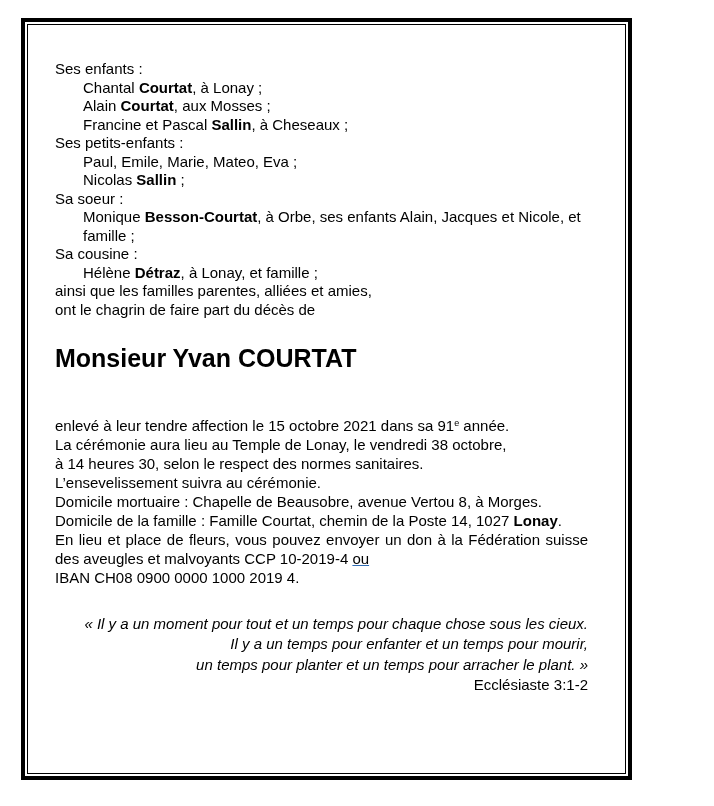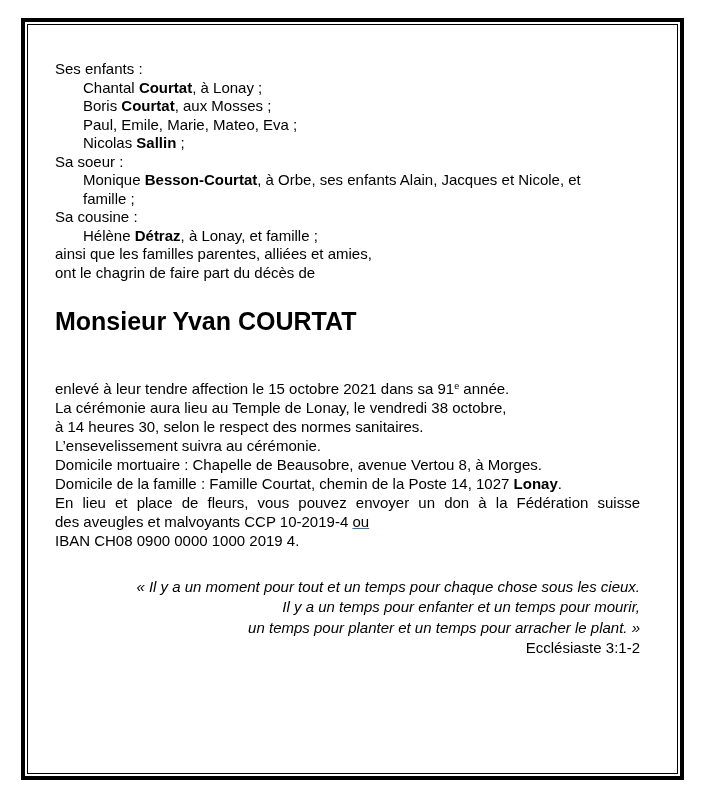--- a/index.html
+++ b/index.html
@@ -9,21 +9,21 @@
     height: 806px;
     background: #ffffff;
     overflow: hidden;
     font-family: "Liberation Sans", sans-serif;
     color: #000000;
   }
   .frame {
     position: absolute;
     left: 21px;
     top: 18px;
-    width: 663px;
+    width: 611px;
     height: 762px;
     border: 4px solid #000000;
     box-sizing: border-box;
   }
   .frame-inner {
     position: absolute;
     inset: 2px;
     border: 1px solid #000000;
   }
   .content {
@@ -73,21 +73,23 @@
 </style>
 </head>
 <body>
 
 <div class="frame">
   <div class="frame-inner">
     <div class="content">
       <div class="block family">
           <div class="line"><span>Ses enfants :</span></div>
           <div class="line ind"><span>Chantal </span><span class="b">Courtat</span><span>, à Lonay ;</span></div>
-          <div class="line ind"><span>Boris </span><span class="b">Courtat</span><span>, aux Mosses ;</span></div>
+          <div class="line ind"><span>Alain </span><span class="b">Courtat</span><span>, aux Mosses ;</span></div>
+          <div class="line ind"><span>Francine et Pascal </span><span class="b">Sallin</span><span>, à Cheseaux ;</span></div>
+          <div class="line"><span>Ses petits-enfants :</span></div>
           <div class="line ind"><span>Paul, Emile, Marie, Mateo, Eva ;</span></div>
           <div class="line ind"><span>Nicolas </span><span class="b">Sallin</span><span> ;</span></div>
           <div class="line"><span>Sa soeur :</span></div>
           <div class="line ind"><span>Monique </span><span class="b">Besson-Courtat</span><span>, à Orbe, ses enfants Alain, Jacques et Nicole, et</span></div>
           <div class="line ind"><span>famille ;</span></div>
           <div class="line"><span>Sa cousine :</span></div>
           <div class="line ind"><span>Hélène </span><span class="b">Détraz</span><span>, à Lonay, et famille ;</span></div>
           <div class="line"><span>ainsi que les familles parentes, alliées et amies,</span></div>
           <div class="line"><span>ont le chagrin de faire part du décès de</span></div>
         </div>

